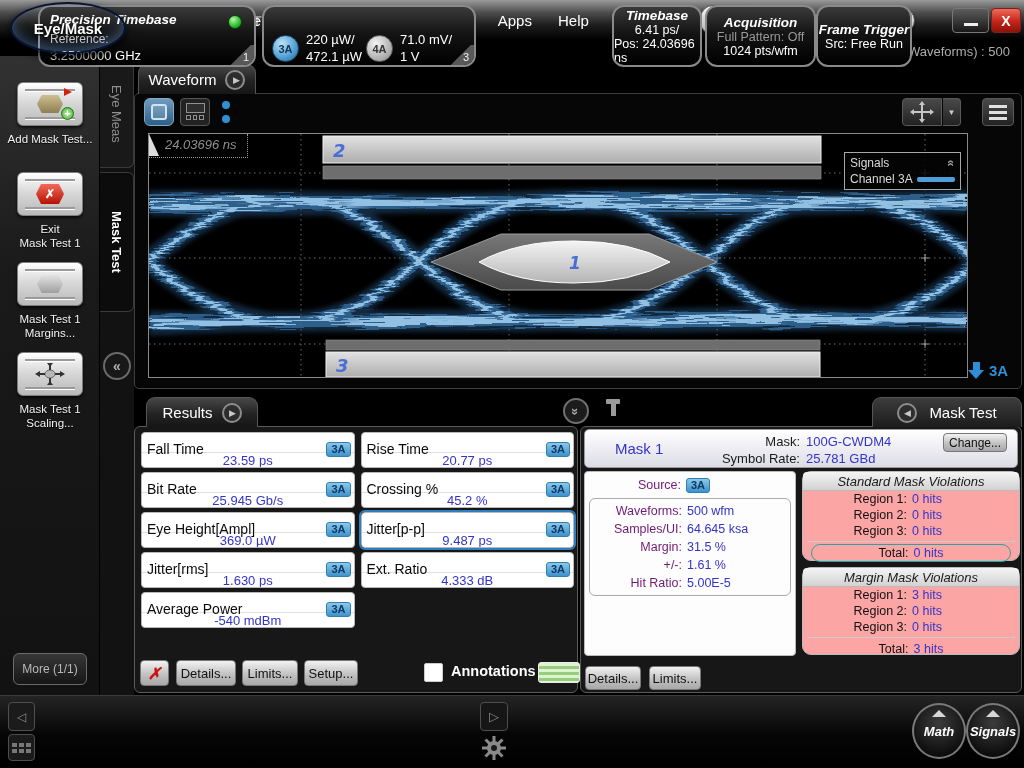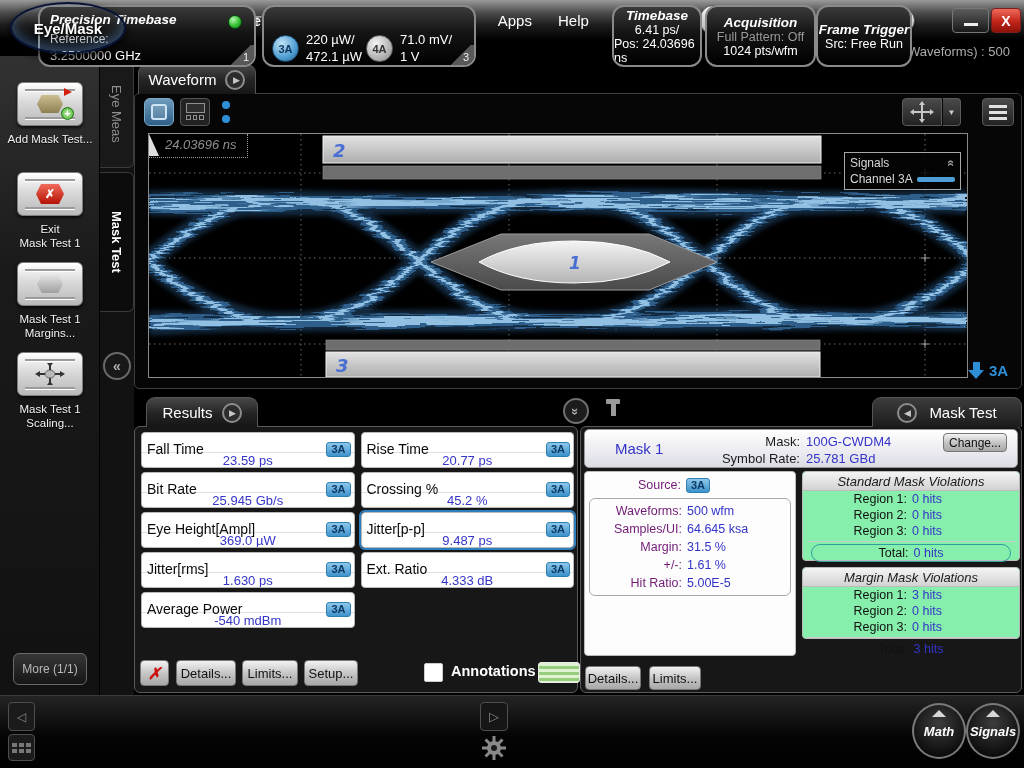--- a/index.html
+++ b/index.html
@@ -170,22 +170,22 @@
   .mi-label { width:95px; text-align:right; color:#1a1a1a; font-size:13px; }
   .mi-val { margin-left:6px; color:#3434c8; font-size:13px; }
   #change-btn { position:absolute; right:10px; top:3px; width:64px; height:19px; font-size:12px; }
   #mask-details { position:absolute; left:584px; top:471px; width:212px; height:185px;
     background:#fdfdfd; border:1px solid #bbb; border-radius:4px; padding-top:4px; }
   .md-row { display:flex; align-items:center; height:18px; }
   .md-label { width:96px; text-align:right; color:#701a75; font-size:12.5px; }
   .md-val { margin-left:5px; color:#3434c8; font-size:12.5px; }
   #md-inner { margin:4px 4px 0 4px; border:1px solid #aaa; border-radius:6px; padding:3px 0; }
   #md-inner .md-label { width:92px; }
-  .vio-box { position:absolute; left:802px; width:218px; background:#86efac; border:1px solid #bbb; border-radius:4px; }
-  #vio-standard { top:471px; height:90px; } #vio-margin { top:567px; height:72px; }
+  .vio-box { position:absolute; left:802px; width:218px; background:#fca5a5; border:1px solid #bbb; border-radius:9px; }
+  #vio-standard { top:471px; height:90px; } #vio-margin { top:567px; height:88px; }
   .vio-head { height:19px; background:linear-gradient(#f4f4f4,#d2d2d2); border-bottom:1px solid #bbb;
     border-radius:4px 4px 0 0; font-style:italic; font-size:13px; color:#1a1a1a;
     display:flex; align-items:center; justify-content:center; }
   .vio-row { display:flex; height:16px; align-items:center; }
   .vio-label { width:104px; text-align:right; color:#111; font-size:12.5px; }
   .vio-val { margin-left:5px; color:#3434c8; font-size:12.5px; }
   .vio-total { margin:2px 4px 0 4px; border-top:1px solid #ccc; display:flex; justify-content:center; }
   .vio-total .inner { display:flex; align-items:center; justify-content:center; gap:5px; padding:0 30px; height:18px; margin-top:2px; }
   .vio-total.hl .inner { border:1px solid #2fa0a0; border-radius:9px; width:200px; }
   #mask-footer-details { left:585px; top:666px; width:56px; position:absolute; }

